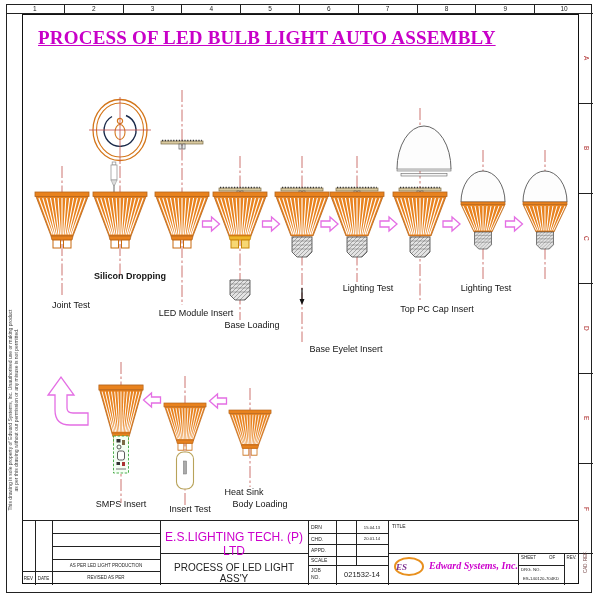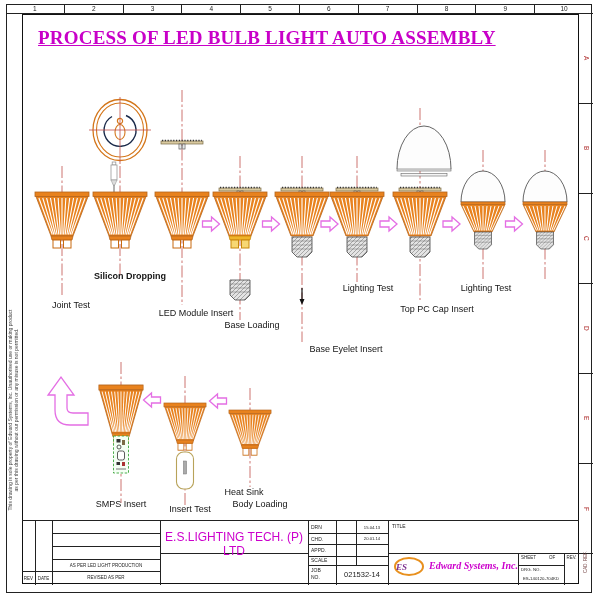--- a/index.html
+++ b/index.html
@@ -320,20 +320,21 @@
     <div class="hline" style="left:286px;top:34.5px;width:80px;"></div>
     <div class="hline" style="left:286px;top:44px;width:80px;"></div>
     <div class="hline" style="left:366px;top:32px;width:191px;"></div>
     <div class="hline" style="left:496px;top:44px;width:46px;"></div>
 
     <div class="tb ctr" style="left:0;top:55px;width:13px;font-size:4.5px;">REV</div>
     <div class="tb ctr" style="left:13px;top:55px;width:17px;font-size:4.5px;">DATE</div>
     <div class="tb ctr" style="left:30px;top:42px;width:108px;font-size:4.5px;">AS PER LED LIGHT PRODUCTION</div>
     <div class="tb ctr" style="left:30px;top:54px;width:108px;font-size:4.5px;">REVISED AS PER</div>
     <div class="company">E.S.LIGHTING TECH. (P) LTD</div>
+    <div class="subtitle">PROCESS OF LED LIGHT ASS'Y</div>
 
     <div class="tb" style="left:289px;top:3px;">DRN</div>
     <div class="tb" style="left:289px;top:14.5px;">CHD.</div>
     <div class="tb" style="left:289px;top:26px;">APPD.</div>
     <div class="tb" style="left:289px;top:36px;">SCALE</div>
     <div class="tb" style="left:289px;top:46px;">JOB</div>
     <div class="tb" style="left:289px;top:53px;">NO.</div>
     <div class="tb ctr" style="left:334px;top:3.5px;width:32px;font-size:4.2px;">15.04.13</div>
     <div class="tb ctr" style="left:334px;top:15px;width:32px;font-size:4.2px;">20.01.14</div>
     <div class="jobval">021532-14</div>

